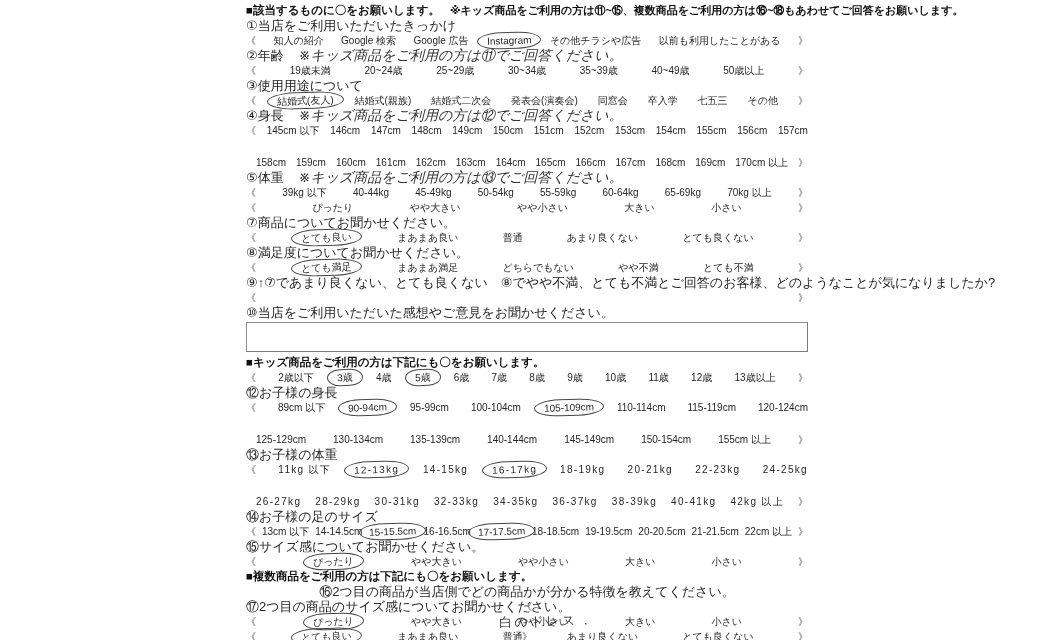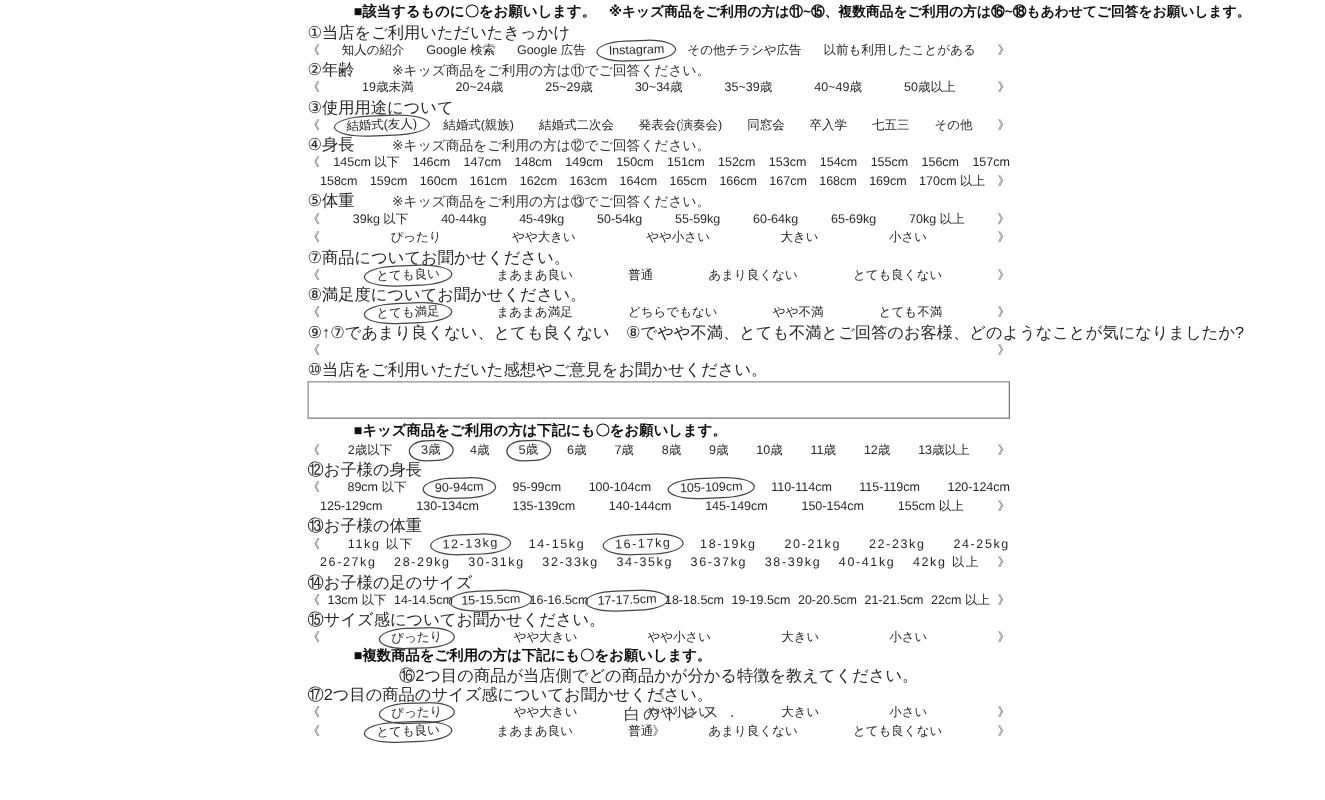--- a/index.html
+++ b/index.html
@@ -3,26 +3,26 @@
 <meta charset="utf-8">
 <style>
   html,body{margin:0;padding:0;background:#ffffff;}
   .page{
     position:relative;width:1060px;height:640px;background:#ffffff;overflow:hidden;
     font-family:"Liberation Sans","DejaVu Sans",sans-serif;color:#2a2a2a;
   }
   .form{position:absolute;left:246px;top:3px;width:562px;}
   .line{height:15px;line-height:15px;white-space:nowrap;font-size:10px;}
   .section-header{color:#101010;}
-  .sh-title{font-size:11.5px;font-weight:bold;margin-left:37px;}
+  .sh-title{font-size:11.5px;font-weight:bold;}
   .sh-note{font-size:11px;font-weight:bold;margin-left:10px;}
   .q-label{font-size:13px;color:#262626;}
-  .q-note{font-size:11px;margin-left:30px;color:#333;}
+  .q-note{font-size:14px;margin-left:15px;color:#333;font-style:italic;}
   .opt-row{display:flex;justify-content:space-between;align-items:center;}
-  .opt-row.cont{padding-left:10px;}
+  .opt-row.cont{padding-left:10px;margin-top:17px;}
   .opt{font-size:10px;color:#262626;}
   .spread .opt{letter-spacing:1.3px;}
   .bracket{font-size:10px;color:#3a3a3a;}
   .circled{
     display:inline-block;border:1.4px solid #454545;border-radius:55% / 75%;
     padding:0 9px;margin:0 -9px;transform:rotate(-2deg);
   }
   .comment-box{
     height:28px;border:1.5px solid #8f8f8f;border-bottom-color:#7a7a7a;
     border-right-color:#7a7a7a;margin:2px 0 3px;background:#fff;

